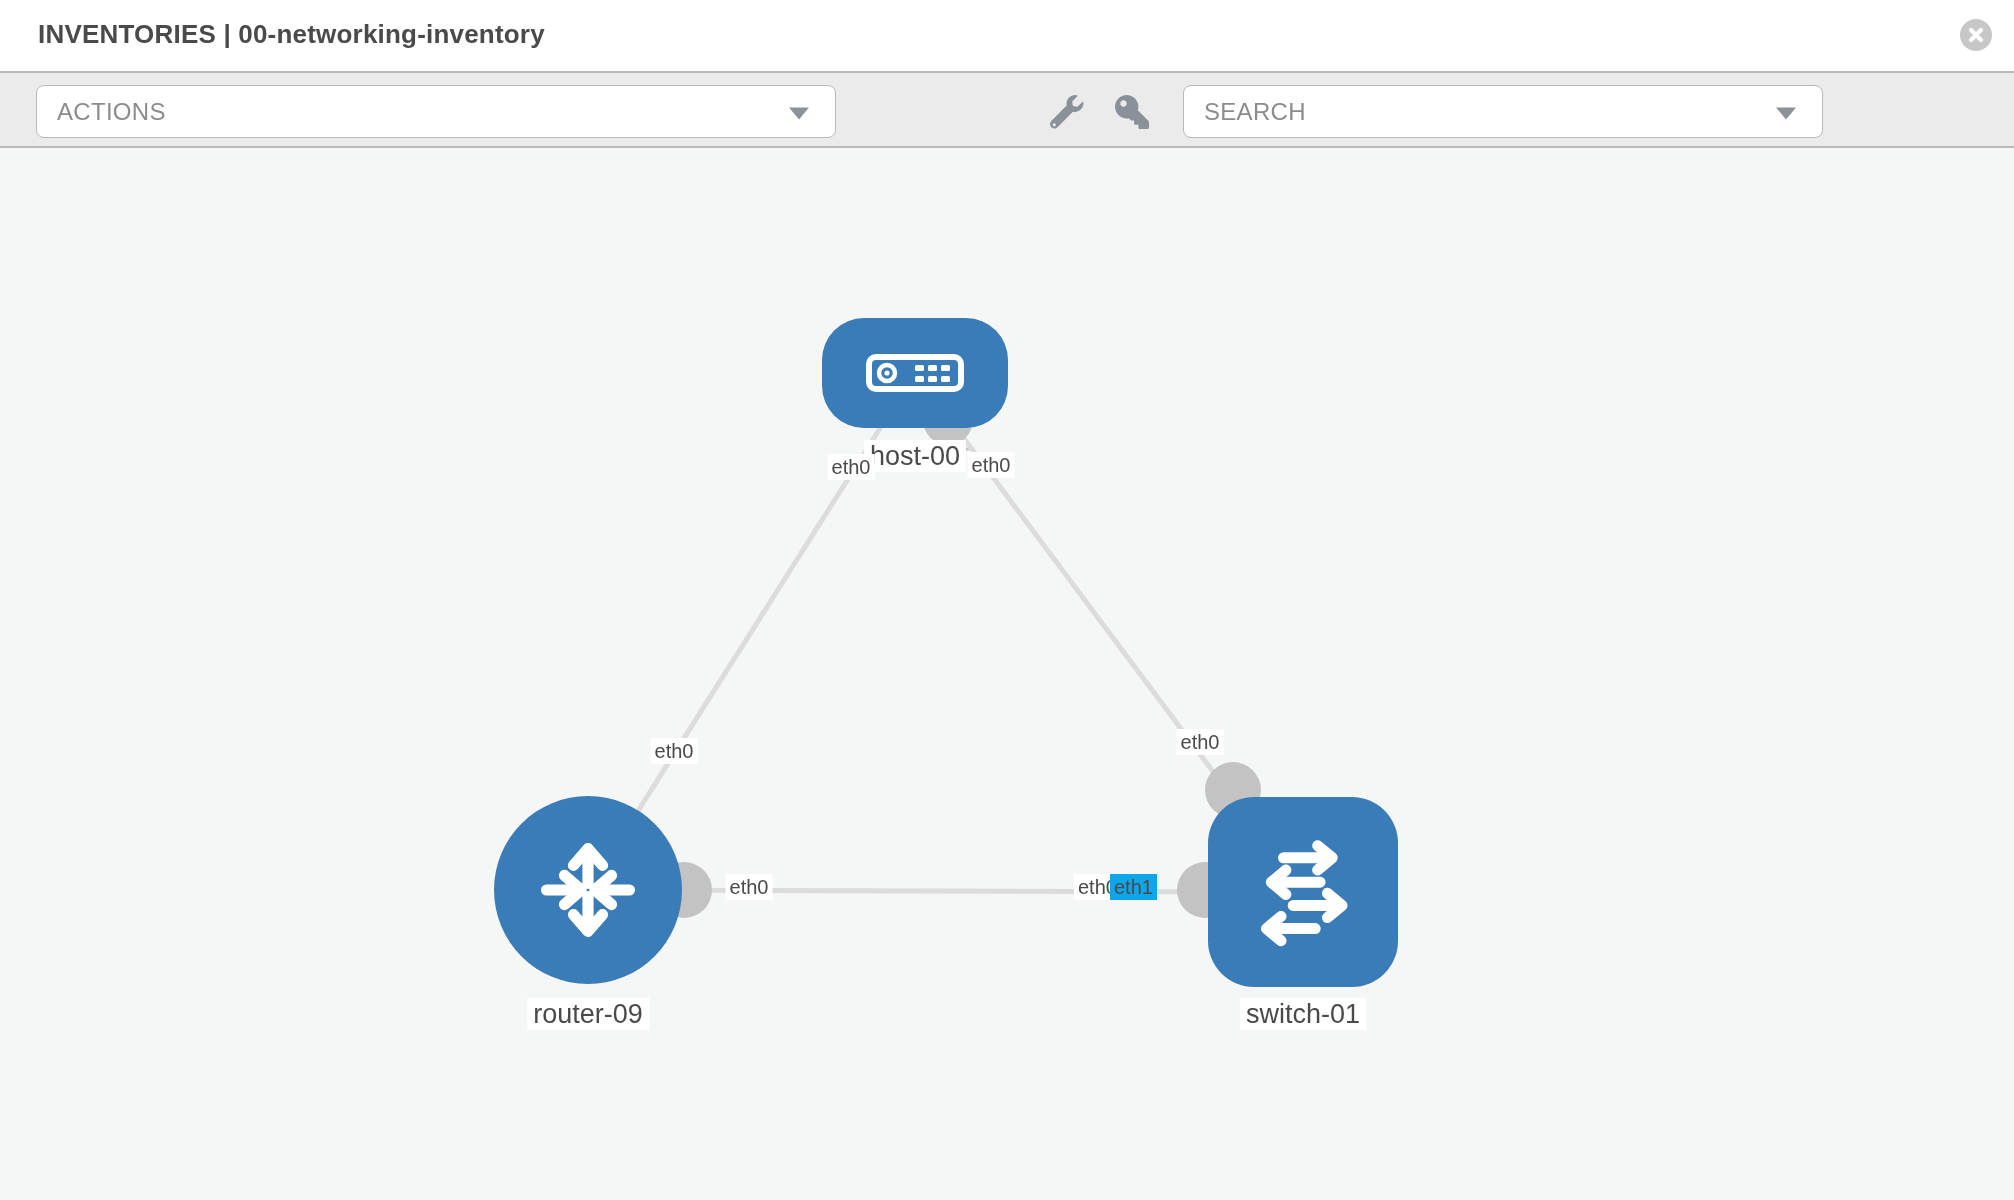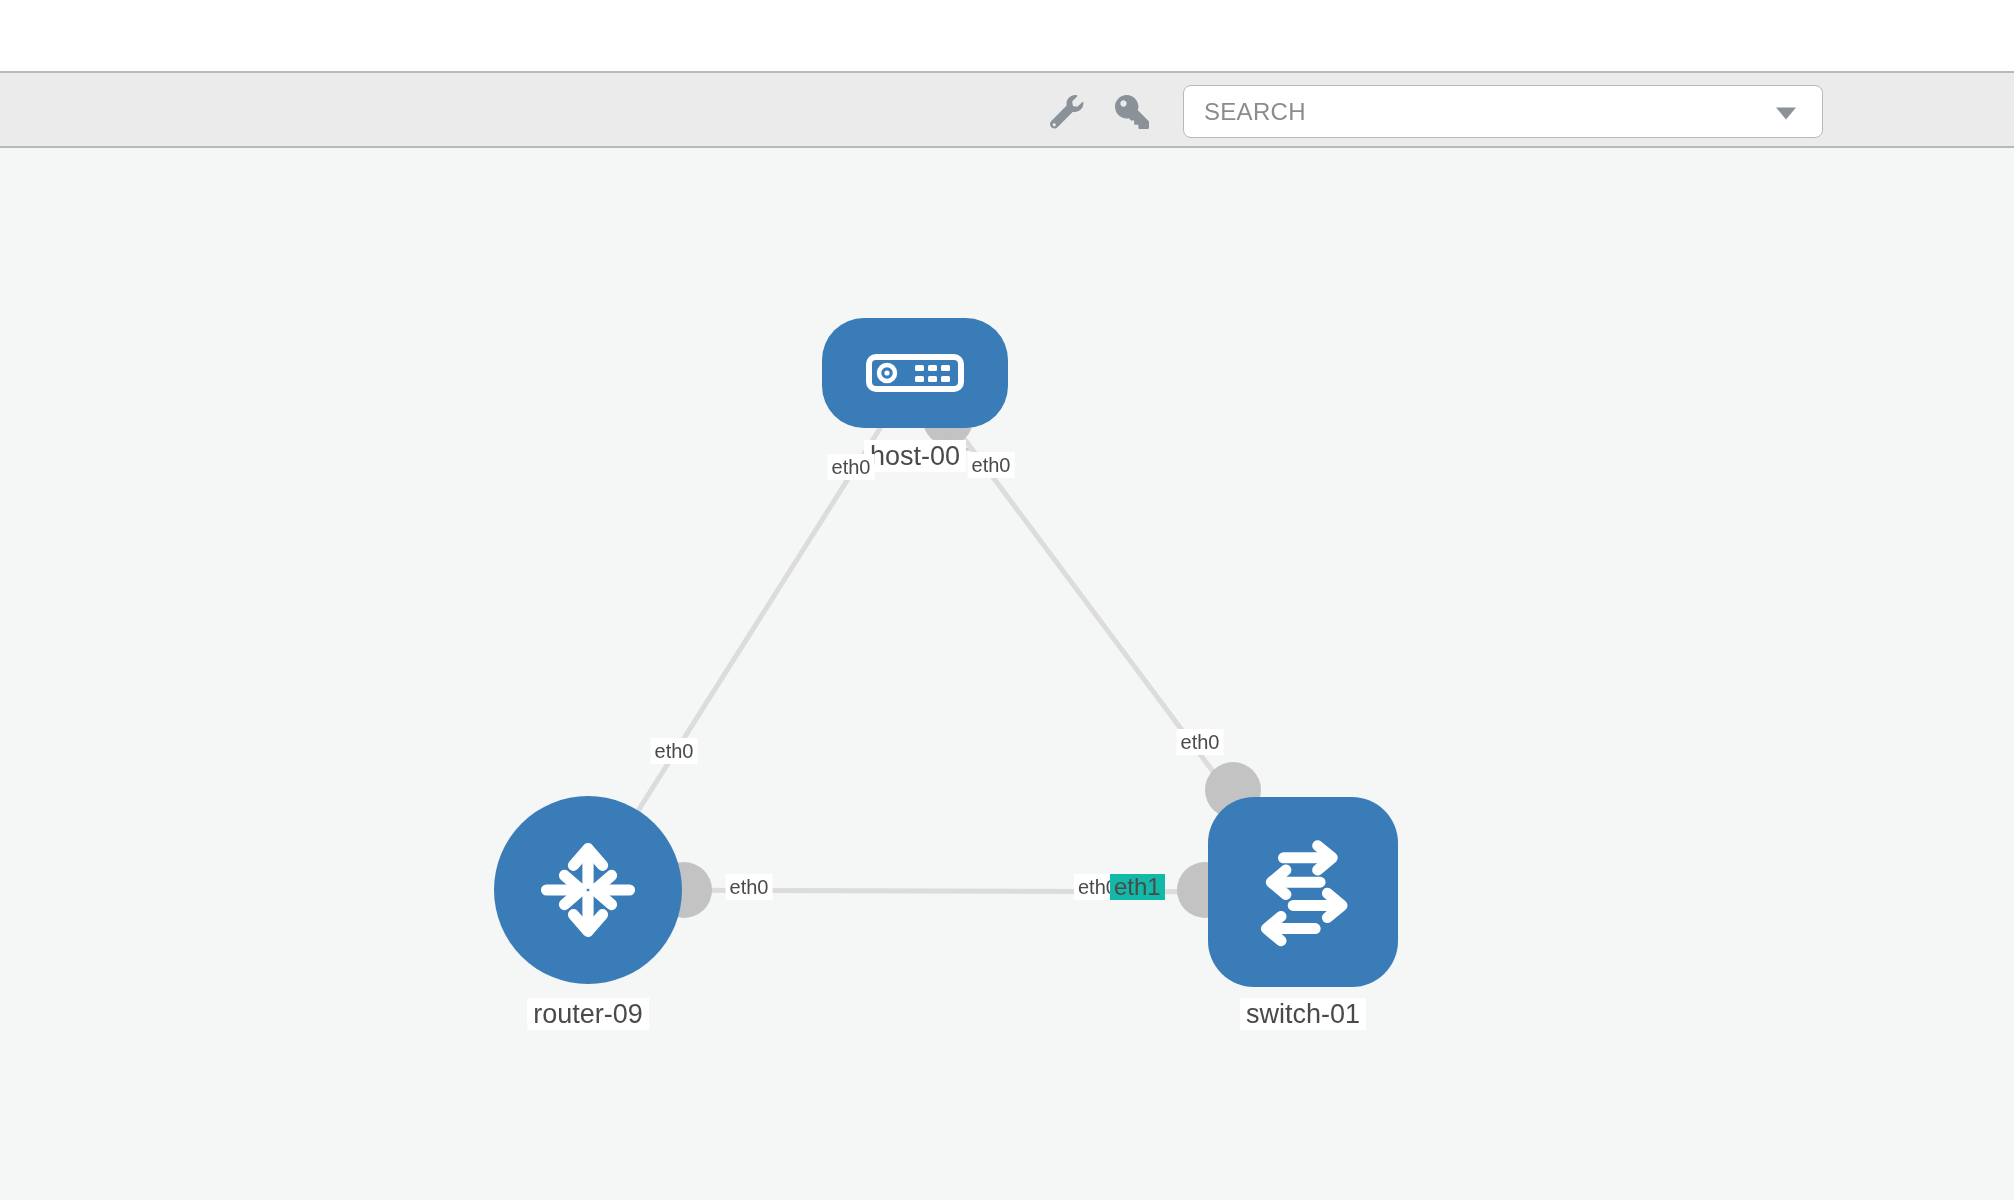--- a/index.html
+++ b/index.html
@@ -45,29 +45,41 @@
   .node-host{left:822px;top:170px;width:186px;height:110px;border-radius:42px;}
   .node-router{left:494px;top:648px;width:188px;height:188px;border-radius:50%;}
   .node-switch{left:1208px;top:649px;width:190px;height:190px;border-radius:46px;}
   .node svg{stroke:#fff;fill:none;stroke-linecap:round;stroke-linejoin:round;}
 
   .graph-label{position:absolute;transform:translateX(-50%);background:#fff;color:var(--dark-text);white-space:nowrap;}
   .node-label{font-size:27px;padding:0 6px;line-height:32px;}
   .eth-label{font-size:20px;padding:0 4px;line-height:26px;}
   .overlap-wrap{position:absolute;}
   .overlap-wrap .rear{position:absolute;left:0;top:0;background:#fff;color:var(--dark-text);font-size:20px;line-height:26px;padding:0 4px;}
-  .overlap-wrap .front{position:absolute;left:36px;top:0;background:#14b8a6;color:var(--dark-text);font-size:24px;line-height:26px;padding:0 4px;}
+  .overlap-wrap .front{position:absolute;left:36px;top:0;background:#0ea5e9;color:var(--dark-text);font-size:20px;line-height:26px;padding:0 4px;}
 </style>
 </head>
 <body>
 
 <div id="page">
 
+  <div class="header">
+    <div class="page-title">INVENTORIES | 00-networking-inventory</div>
+    <div class="close-btn">
+      <svg viewBox="0 0 16 16">
+        <path d="M3 3 L13 13 M13 3 L3 13" stroke="#fff" stroke-width="4.2" stroke-linecap="round" fill="none"></path>
+      </svg>
+    </div>
+  </div>
 
   <div class="toolbar">
+    <div class="select-box actions-box">
+      <span class="sel-label">ACTIONS</span>
+      <span class="caret"></span>
+    </div>
 
     <div class="tool-icon wrench">
       <svg viewBox="0 0 512 512">
         <path d="M507.7 109.1c-2.2-9-13.5-12.1-20.1-5.5l-74.4 74.4-67.9-11.3-11.3-67.9 74.4-74.4c6.6-6.6 3.4-17.9-5.7-20.2C395.3 2.2 387.6 1 380 1 307.3 1 248.5 59.8 248.5 132.5c0 8.9.9 17.6 2.6 26L19.4 390.2c-25.9 25.9-25.9 67.8 0 93.6 25.9 25.9 67.8 25.9 93.6 0l231.7-231.7c8.4 1.7 17.1 2.6 26 2.6 72.7 0 131.5-58.8 131.5-131.5 0-7.6-1.2-15.2-2.5-22.1zM64 472c-13.3 0-24-10.7-24-24s10.7-24 24-24 24 10.7 24 24-10.7 24-24 24z"></path>
       </svg>
     </div>
 
     <div class="tool-icon key">
       <svg viewBox="0 0 512 512" style="transform:scaleX(-1);">
         <path d="M512 176C512 273.2 433.2 352 336 352c-11.2 0-22.2-1.1-32.8-3.1l-24 27A24 24 0 0 1 261.2 384H224v40c0 13.3-10.7 24-24 24h-40v40c0 13.3-10.7 24-24 24H24c-13.3 0-24-10.7-24-24v-78.1c0-6.4 2.5-12.5 7-17L168.8 231.2A176.6 176.6 0 0 1 160 176C160 78.8 238.8 0 336 0c97.5 0 176 78.5 176 176zM336 128c0 26.5 21.5 48 48 48s48-21.5 48-48-21.5-48-48-48-48 21.5-48 48z"></path>

